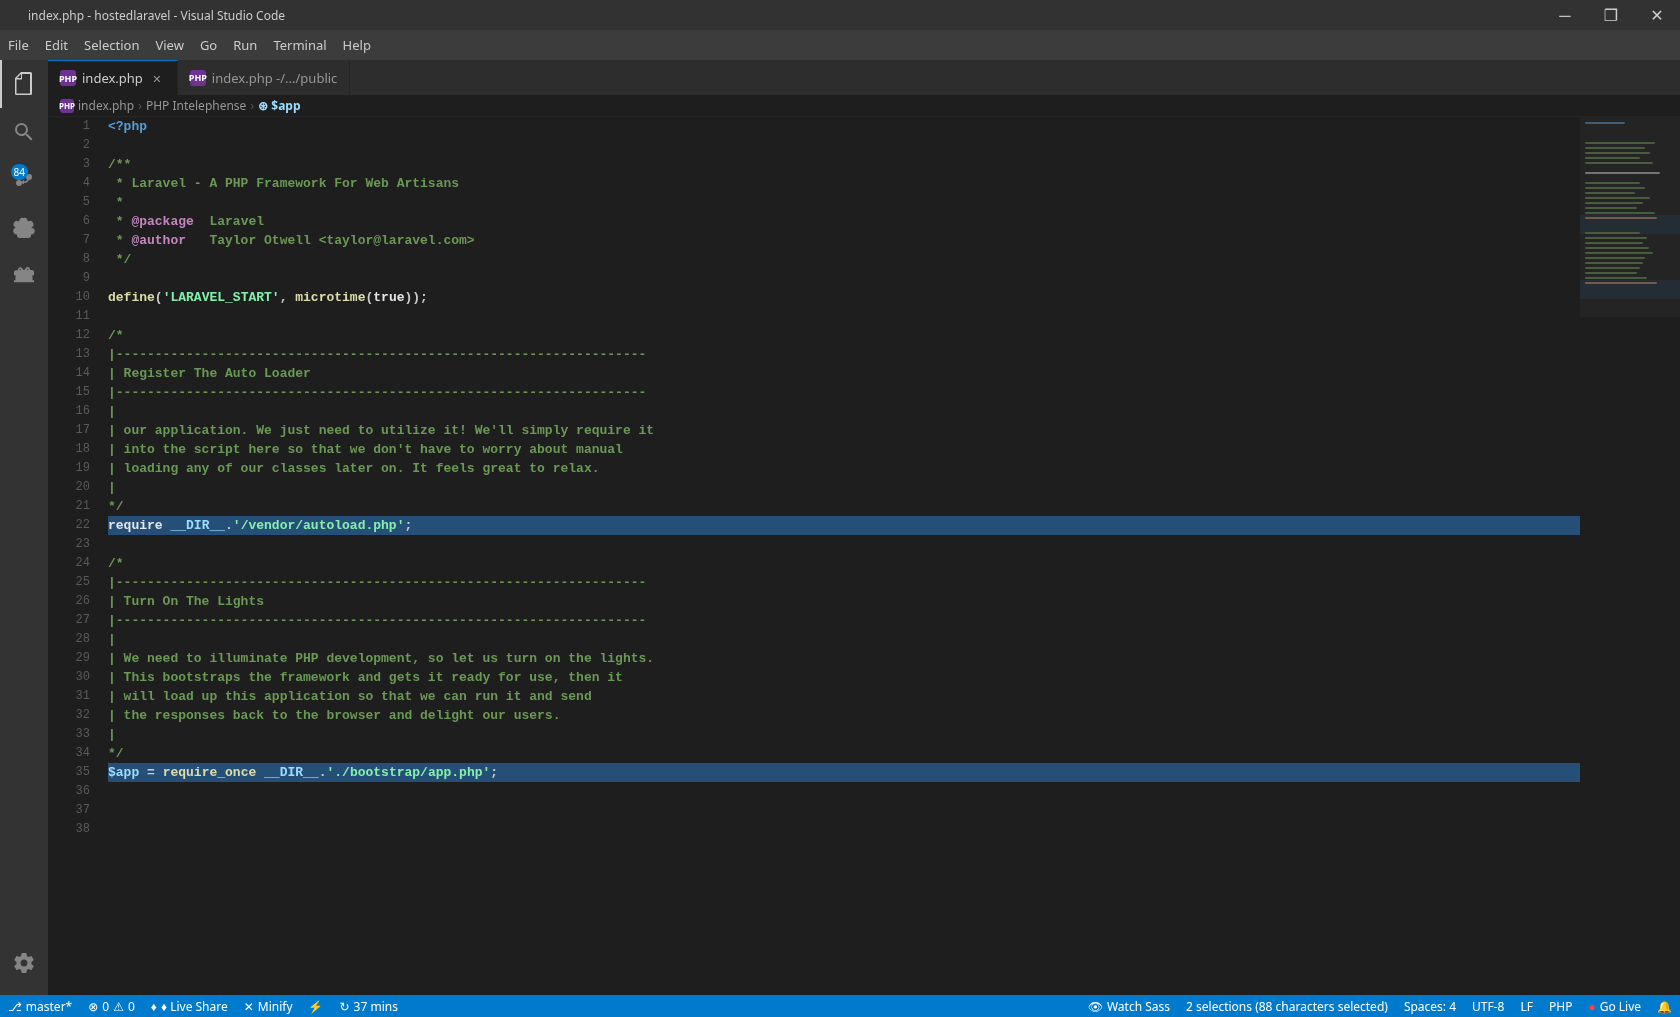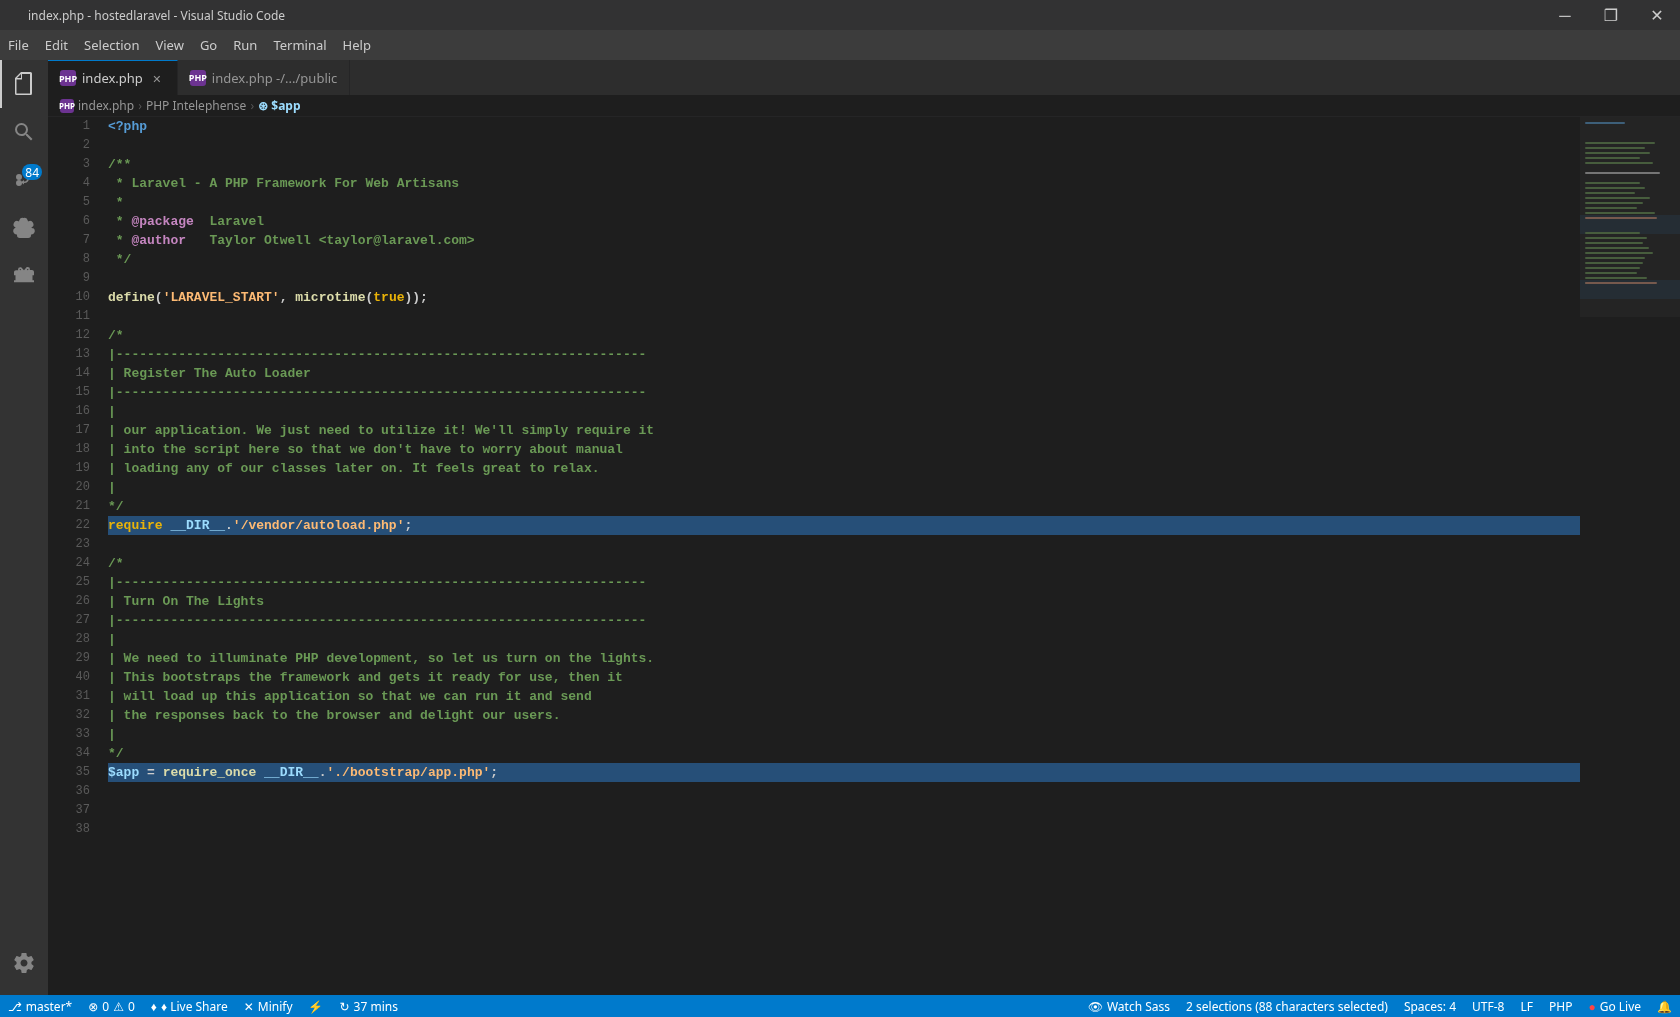--- a/index.html
+++ b/index.html
@@ -85,25 +85,25 @@
       justify-content: center;
       cursor: pointer;
       color: #858585;
       position: relative;
       font-size: 22px;
     }
     .activity-icon.active { color: #cccccc; border-left: 2px solid #cccccc; }
     .activity-icon .badge {
       position: absolute;
       top: 8px;
-      right: 6px;
+      right: 20px;
       background: #007acc;
       color: white;
       border-radius: 10px;
-      font-size: 12px;
+      font-size: 10px;
       min-width: 16px;
       height: 16px;
       display: flex;
       align-items: center;
       justify-content: center;
       padding: 0 3px;
     }
     .activity-spacer { flex: 1; }
     .activity-bottom {
       display: flex;
@@ -225,22 +225,22 @@
       font-size: 13px;
       font-weight: bold;
     }
     .code-line.highlighted {
       background: #264f78;
     }
 
     
     .c-tag { color: #569cd6; }
     .c-comment { color: #6a9955; }
-    .c-keyword { color: #eab308; }
-    .c-string { color: #fdba74; }
+    .c-keyword { color: #e5e5e5; }
+    .c-string { color: #86efac; }
     .c-func { color: #dcdcaa; }
     .c-var { color: #9cdcfe; }
     .c-decorator { color: #c586c0; }
     .c-text { color: #cccccc; }
 
     
     .minimap {
       width: 100px;
       background: #1e1e1e;
       flex-shrink: 0;
@@ -394,21 +394,21 @@
         <div class="line-number">20</div>
         <div class="line-number">21</div>
         <div class="line-number">22</div>
         <div class="line-number">23</div>
         <div class="line-number">24</div>
         <div class="line-number">25</div>
         <div class="line-number">26</div>
         <div class="line-number">27</div>
         <div class="line-number">28</div>
         <div class="line-number">29</div>
-        <div class="line-number">40</div>
+        <div class="line-number">30</div>
         <div class="line-number">31</div>
         <div class="line-number">32</div>
         <div class="line-number">33</div>
         <div class="line-number">34</div>
         <div class="line-number">35</div>
         <div class="line-number">36</div>
         <div class="line-number">37</div>
         <div class="line-number">38</div>
       </div>
 

